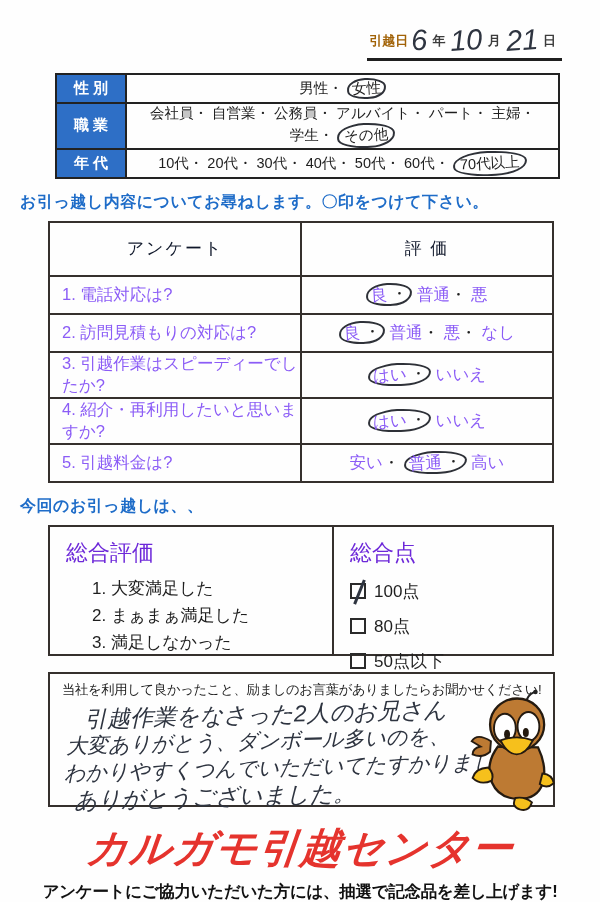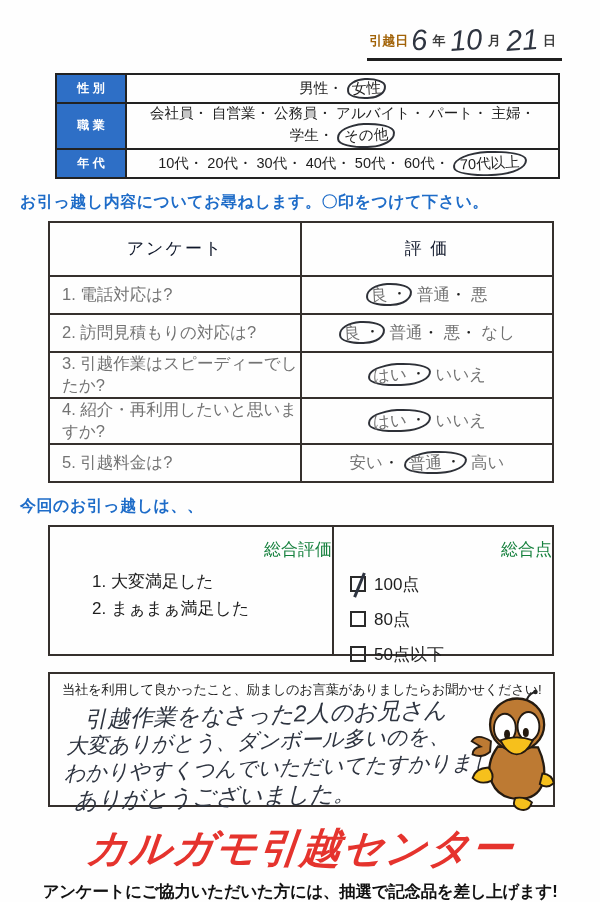--- a/index.html
+++ b/index.html
@@ -16,47 +16,47 @@
   .title { font-size:30px; font-weight:900; color:#404040; letter-spacing:2px; }
   .date-block { margin-left:auto; border-bottom:3px solid #1f1f1f; padding:0 4px 3px 2px; display:flex; align-items:flex-end; }
   .date-label { font-size:13px; font-weight:bold; color:#a16207; padding-bottom:5px; }
   .hw { font-style:italic; color:#2e3440; }
   .hw-num { font-size:29px; line-height:1; font-weight:500; transform:rotate(-4deg); display:inline-block; padding:0 3px; }
   .date-unit { font-size:13px; font-weight:bold; color:#3c3c3c; padding:0 2px 5px 2px; }
 
   
   table.demo { border-collapse:collapse; margin:12px 0 0 55px; width:505px; table-layout:fixed; }
   table.demo th, table.demo td { border:2px solid #222; height:29px; }
-  table.demo th { width:70px; background:#2e6fc6; color:#fff; font-size:12px; font-weight:bold; }
+  table.demo th { width:70px; background:#2e6fc6; color:#fff; font-size:15px; font-weight:bold; }
   table.demo td { text-align:center; font-size:14.5px; color:#1e1e1e; }
 
   .opt { display:inline-block; }
   .opt:not(:last-child)::after { content:"・"; color:#1e1e1e; }
 
   .circled { border:2.2px solid #2e3138; border-radius:55% 62% 50% 60% / 62% 50% 64% 48%;
              padding:0 3px; line-height:1.15; transform:rotate(-3deg); }
   .circled::after { margin-left:3px; display:inline-block; transform:rotate(3deg); }
   .circle-big { padding:2px 5px; border-width:2.5px; }
 
   
   .blue-line { color:#1e6cc8; font-weight:800; font-size:16px; margin:13px 0 0 20px; letter-spacing:0.5px; }
 
   
   table.survey { border-collapse:collapse; margin:8px 0 0 48px; width:506px; table-layout:fixed; }
   table.survey th, table.survey td { border:2px solid #35302d; }
   table.survey th { height:54px; font-size:17px; font-weight:normal; color:#0f172a; letter-spacing:2px; }
-  table.survey td { height:38px; font-size:16.5px; color:#737373; }
+  table.survey td { height:38px; font-size:16.5px; color:#8b5cf6; }
   table.survey td.q { padding-left:12px; }
   table.survey td.r { width:196px; text-align:center; }
 
   
   .overall-box { display:flex; margin:8px 0 0 48px; width:506px; height:131px; border:2px solid #35302d; }
   .ov-left { flex:1; padding:11px 0 0 16px; border-right:2px solid #35302d; }
   .ov-right { width:218px; padding:11px 0 0 16px; }
-  .ov-title { font-size:17px; color:#15803d;text-align:right; }
+  .ov-title { font-size:22px; color:#6d28d9; }
   .ov-list { list-style:none; margin:7px 0 0 26px; font-size:17px; line-height:1.6; color:#1e1e1e; }
   .score-row { display:flex; align-items:center; margin-top:12px; font-size:17px; color:#1e1e1e; }
   .cbx { width:16px; height:16px; border:2px solid #2a2a2a; display:inline-block; margin-right:8px; position:relative; }
   .cbx.checked::after { content:""; position:absolute; left:6px; top:-6px; width:2.6px; height:26px;
                         background:#2e3440; transform:rotate(22deg); }
 
   
   .comment-box { position:relative; margin:16px 45px 0 48px; width:507px; height:135px;
                  border:2px solid #35302d; padding:7px 10px 0 12px; overflow:visible; }
   .comment-prompt { font-size:13.3px; color:#1e1e1e; letter-spacing:-0.3px; }
@@ -177,20 +177,21 @@
     </table>
 
   <div class="blue-line">今回のお引っ越しは、、</div>
 
   <div class="overall-box">
     <div class="ov-left">
       <div class="ov-title">総合評価</div>
       <ul class="ov-list">
         <li>1. 大変満足した</li>
         <li>2. まぁまぁ満足した</li>
+        <li>3. 満足しなかった</li>
       </ul>
     </div>
     <div class="ov-right">
       <div class="ov-title">総合点</div>
       <div class="score-row">
         <span class="cbx checked"></span>
         <span>100点</span>
       </div>
       <div class="score-row">
         <span class="cbx"></span>

